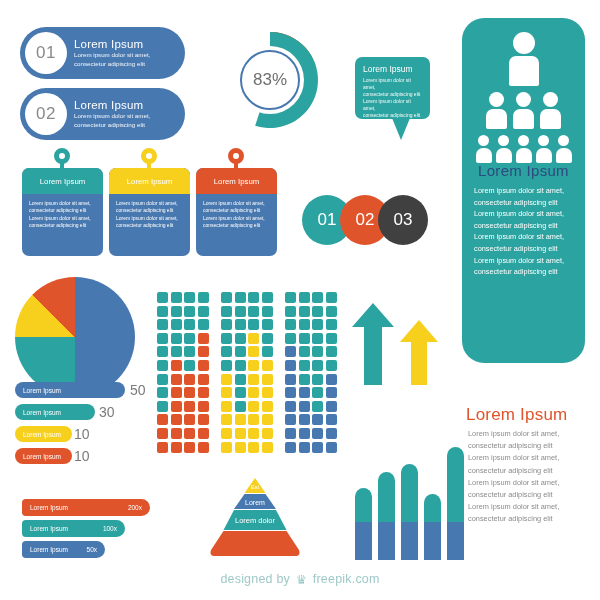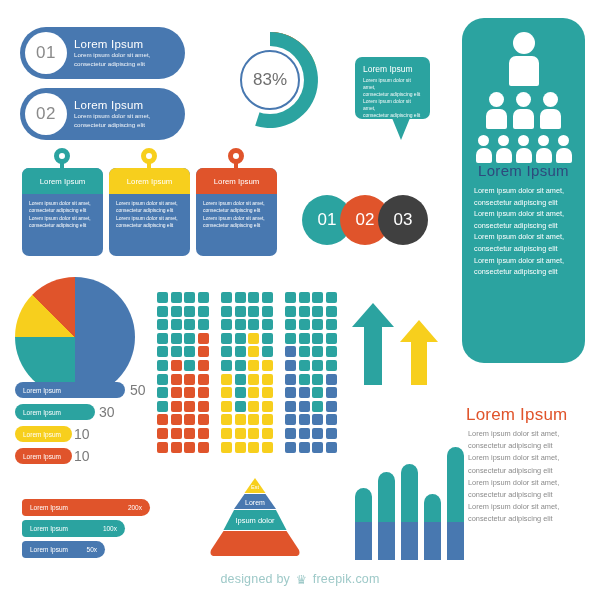--- a/index.html
+++ b/index.html
@@ -471,21 +471,21 @@
 
 <div class="pyr">
   <svg width="110" height="78" viewBox="0 0 110 78" style="position:absolute;left:0;top:0">
     <path d="M55 0 L65.5 15 L44.5 15 Z" fill="#f7cf1d"></path>
     <path d="M44.5 16 L65.5 16 L76 31 L34 31 Z" fill="#4878b0"></path>
     <path d="M34 32 L76 32 L86.5 52 L23.5 52 Z" fill="#2ba3a0"></path>
     <path d="M23.5 53 L86.5 53 L99 72 Q101 78 95 78 L15 78 Q9 78 11 72 Z" fill="#e0542b"></path>
   </svg>
   <div class="pyr-row" style="left:0;top:2px;width:110px;height:13px;font-size:5.5px">Est</div>
   <div class="pyr-row" style="left:0;top:17px;width:110px;height:14px;font-size:7px">Lorem</div>
-  <div class="pyr-row" style="left:0;top:34px;width:110px;height:17px;font-size:7.5px">Ipsum dolor</div>
+  <div class="pyr-row" style="left:0;top:34px;width:110px;height:17px;font-size:7.5px">Lorem dolor</div>
 </div>
 
 <div style="position:absolute;left:355px;top:408px;width:100px;height:152px">
   <div class="col" style="left:0;width:17px;height:72px">
       <div class="top" style="height:34px"></div>
       <div class="bot" style="height:38px"></div>
     </div>
   <div class="col" style="left:23px;width:17px;height:88px">
       <div class="top" style="height:50px"></div>
       <div class="bot" style="height:38px"></div>

